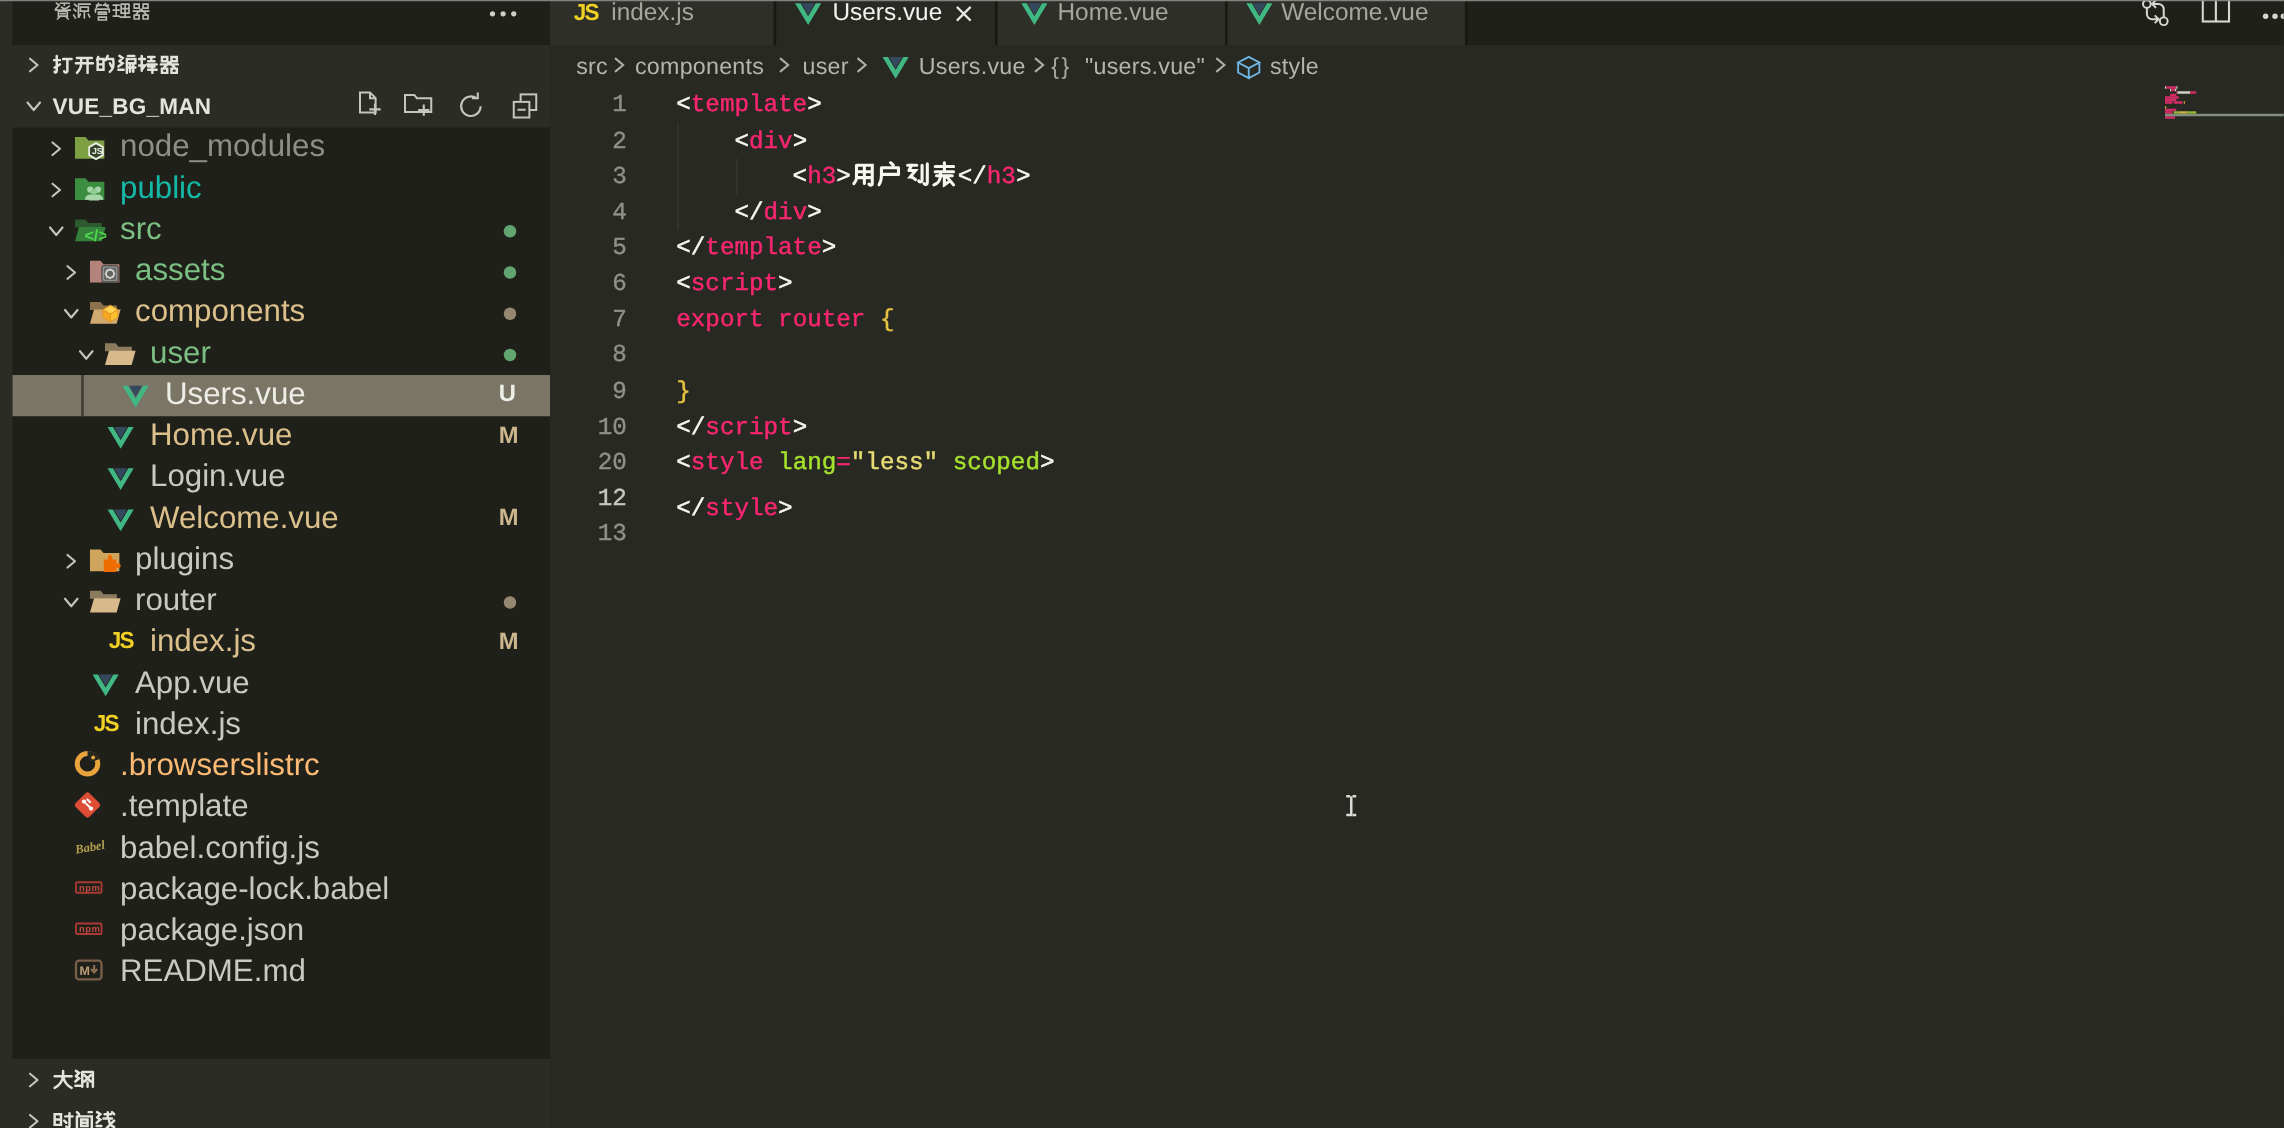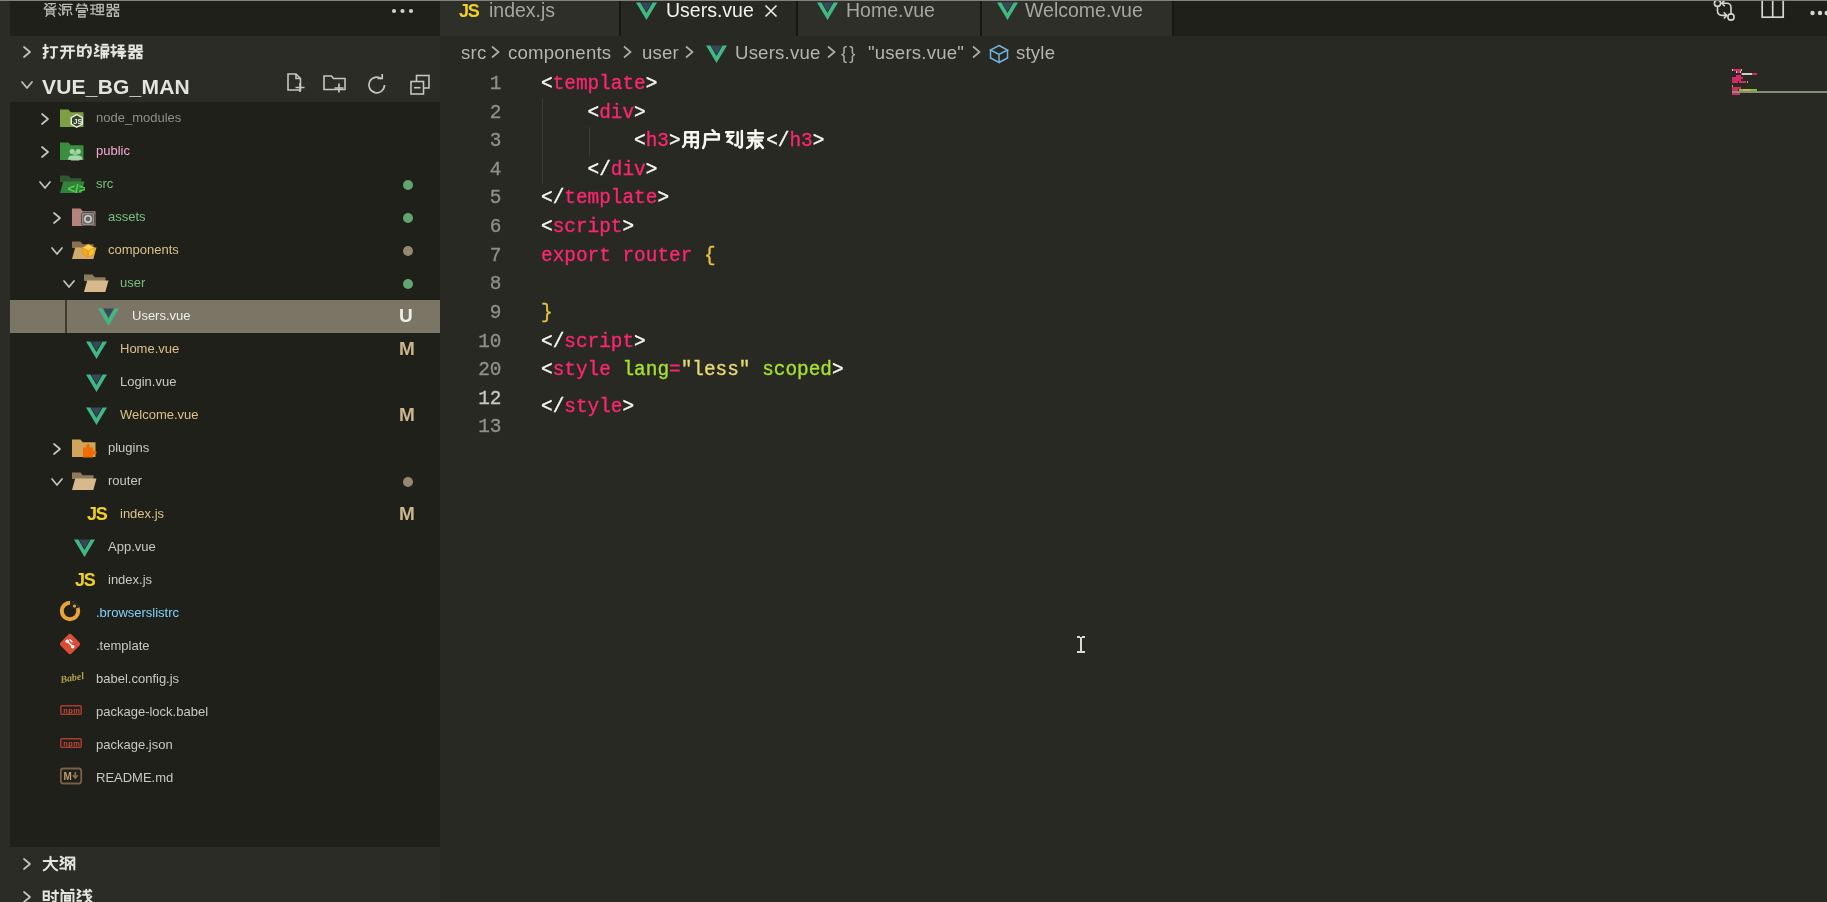--- a/index.html
+++ b/index.html
@@ -1,17 +1,17 @@
 <!DOCTYPE html>
 <html><head><meta charset="utf-8"><style>
 *{margin:0;padding:0;box-sizing:border-box}
 html,body{width:1827px;height:902px;overflow:hidden;background:#282922;font-family:"Liberation Sans",sans-serif}
 .abs{position:absolute}
 .hn{display:inline-block;vertical-align:-3px}
-.lbl{font-size:13px;line-height:33px;white-space:pre}
+.lbl{font-size:25px;line-height:33px;white-space:pre}
 .bdg{font-size:19px;line-height:33px;font-weight:bold;}
 .tbl{font-size:19.5px;top:0px;line-height:21px}
 .cr{font-size:18.6px;top:40px;line-height:26px;letter-spacing:0.2px}
 .jsic{color:#f0d024;font-weight:bold;font-size:20px;font-family:"Liberation Sans";letter-spacing:-1.5px;line-height:24px;position:absolute;transform:scale(0.9,0.93);transform-origin:left top}
 .ln{-webkit-text-stroke:0.3px;font-family:"Liberation Mono",monospace;font-size:19.4px;line-height:28.62px;width:61.5px;left:440px;text-align:right}
 .cd{-webkit-text-stroke:0.35px;font-family:"Liberation Mono",monospace;font-size:19.4px;line-height:28.62px;white-space:pre;letter-spacing:0px}
 .cjk .hn{vertical-align:-3.5px;margin:0 0.2px}
 </style></head><body>
 
 <div class="abs" style="left:0;top:0;width:440px;height:902px;background:#2b2c25"></div>
@@ -46,21 +46,21 @@
     </svg><svg class="hn" style="width:17px;height:17px;" viewBox="0 0 20 20">
       <path d="M3 2 L6 4 L3 7 M3 7 L6 9 L2 12 M2 15 H7 M11 2 H17 M10 5 H18 V9 H10 Z M10 9 V18 M13 9 V17 M16 9 V17 M10 13 H18" fill="none" stroke="#e4e4de" stroke-width="2.35" stroke-linecap="round"></path>
     </svg><svg class="hn" style="width:17px;height:17px;" viewBox="0 0 20 20">
       <path d="M4 2 V16 M1.5 5 H7 M1.5 11 H7 L4 15 M10 3 H16 M13 3 V7 M10 7 H16 M9 10 H18 M10 12 H16 M10 15 H18 M14 10 V18" fill="none" stroke="#e4e4de" stroke-width="2.35" stroke-linecap="round"></path>
     </svg><svg class="hn" style="width:17px;height:17px;" viewBox="0 0 20 20">
       <path d="M3 3 H8 V7 H3 Z M12 3 H17 V7 H12 Z M2 10 H18 M10 8 L5 13 M10 8 L15 13 M3 14 H8 V18 H3 Z M12 14 H17 V18 H12 Z" fill="none" stroke="#e4e4de" stroke-width="2.35" stroke-linecap="round"></path>
     </svg></div>
 <svg class="abs" style="left:19px;top:77px" width="16" height="16" viewBox="-8 -8 16 16">
     <path d="M-5 -3 L0 3 L5 -3" fill="none" stroke="#c5c5c0" stroke-width="1.7" stroke-linecap="round" stroke-linejoin="round"></path>
   </svg>
-<div class="abs" style="left:42px;top:75px;font-size:21px;font-weight:bold;color:#e4e4de;letter-spacing:0.2px">VUE_BG_MAN</div>
+<div class="abs" style="left:42px;top:75px;font-size:18px;font-weight:bold;color:#e4e4de;letter-spacing:0.2px">VUE_BG_MAN</div>
 <svg width="24" height="26" viewBox="0 0 24 26" style="position:absolute;left:283px;top:71px">
     <path d="M5 3 H13 L17.5 7.5 V19 H5 Z M13 3 V7.5 H17.5" fill="none" stroke="#c5c5c0" stroke-width="1.6"></path>
     <path d="M12.5 16.5 h9 M17 12 v9" stroke="#c5c5c0" stroke-width="1.7"></path>
   </svg>
 <svg width="26" height="26" viewBox="0 0 26 26" style="position:absolute;left:322px;top:71px">
     <path d="M2 5 h7.5 l2 2.5 H23 V18.5 H2 Z" fill="none" stroke="#c5c5c0" stroke-width="1.6"></path>
     <path d="M12.5 17 h9 M17 12.5 v9" stroke="#c5c5c0" stroke-width="1.7"></path>
   </svg>
 <svg width="24" height="24" viewBox="0 0 24 24" style="position:absolute;left:365px;top:73px">
     <path d="M19.5 12 a7.8 7.8 0 1 1 -3 -6.2" fill="none" stroke="#c5c5c0" stroke-width="1.7"></path>
@@ -85,21 +85,21 @@
 <svg class="abs" style="left:37px;top:143.5px" width="16" height="16" viewBox="-8 -8 16 16">
     <path d="M-3 -5 L3 0 L-3 5" fill="none" stroke="#c5c5c0" stroke-width="1.7" stroke-linecap="round" stroke-linejoin="round"></path>
   </svg>
 <div class="abs" style="left:59px;top:138.0px"><svg width="26" height="26" viewBox="0 0 26 26" style="">
       <path d="M1 4.5 h8.4 l2.4 2.8 H24.5 V22 H1 Z" fill="#3b8e40"></path>
       <circle cx="13.2" cy="13.6" r="2.5" fill="#a8d5aa"></circle>
       <circle cx="19.3" cy="13.6" r="2.5" fill="#a8d5aa"></circle>
       <circle cx="16.2" cy="15.4" r="2.5" fill="#8fcc92"></circle>
       <path d="M9 21.8 c0-3 2.4-4.2 4.2-4.2 s4.2 1.2 4.2 4.2 Z M15.1 21.8 c0-3 2.4-4.2 4.2-4.2 s4.2 1.2 4.2 4.2 Z M12 22.4 c0-3.2 2.5-4.5 4.2-4.5 s4.2 1.3 4.2 4.5 Z" fill="#a8d5aa"></path>
     </svg></div>
-<div class="abs lbl" style="left:96px;top:133.5px;color:#f9a8d4">public</div>
+<div class="abs lbl" style="left:96px;top:133.5px;color:#14b8a6">public</div>
 <svg class="abs" style="left:37px;top:176.5px" width="16" height="16" viewBox="-8 -8 16 16">
     <path d="M-5 -3 L0 3 L5 -3" fill="none" stroke="#c5c5c0" stroke-width="1.7" stroke-linecap="round" stroke-linejoin="round"></path>
   </svg>
 <div class="abs" style="left:59px;top:171.0px"><svg width="26" height="26" viewBox="0 0 26 26" style="">
       <path d="M1 4.5 h8.4 l2.4 2.8 H22.5 V11 H1 Z" fill="#35803b" opacity="0.6"></path>
       <path d="M1 22 L4.2 10.5 H25.5 L22.3 22 Z" fill="#35803b"></path>
       <text x="8.5" y="22" font-size="13" font-weight="bold" fill="#4fd84f" font-family="Liberation Sans">&lt;/&gt;</text>
     </svg></div>
 <div class="abs lbl" style="left:96px;top:166.5px;color:#7bbf83">src</div>
 <div class="abs" style="left:403px;top:179.5px;width:10px;height:10px;border-radius:50%;background:#63a571"></div>
@@ -187,21 +187,21 @@
     </svg></div>
 <div class="abs lbl" style="left:108px;top:529.5px;color:#c9c9c0">App.vue</div>
 <div class="abs jsic" style="left:75px;top:568.0px">JS</div>
 <div class="abs lbl" style="left:108px;top:562.5px;color:#c9c9c0">index.js</div>
 <div class="abs" style="left:59px;top:600.0px"><svg width="22" height="22" viewBox="0 0 22 22" style="">
       <circle cx="11" cy="11" r="8.2" fill="none" stroke="#e8a33d" stroke-width="4"></circle>
       <path d="M11 3 A8 8 0 0 1 18.5 8" stroke="#272822" stroke-width="4.5" fill="none"></path>
       <circle cx="14.5" cy="6.5" r="2.6" fill="#272822"></circle>
       <circle cx="15.5" cy="6" r="1.6" fill="#e8a33d"></circle>
     </svg></div>
-<div class="abs lbl" style="left:96px;top:595.5px;color:#7dd3fc">.browserslistrc</div>
+<div class="abs lbl" style="left:96px;top:595.5px;color:#fdba74">.browserslistrc</div>
 <div class="abs" style="left:59px;top:633.0px"><svg width="22" height="22" viewBox="0 0 22 22" style="">
       <rect x="3.2" y="3.2" width="15.6" height="15.6" rx="2.5" fill="#dd4c35" transform="rotate(45 11 11)"></rect>
       <circle cx="8.2" cy="8.2" r="1.7" fill="#fff"></circle>
       <circle cx="13.8" cy="13.8" r="1.7" fill="#fff"></circle>
       <path d="M9.3 9.3 L13 13" stroke="#fff" stroke-width="1.5"></path>
       <path d="M10.5 6.2 L13.5 9.2" stroke="#fff" stroke-width="1.5"></path>
     </svg></div>
 <div class="abs lbl" style="left:96px;top:628.5px;color:#c9c9c0">.template</div>
 <div class="abs" style="left:59px;top:666.0px"><svg width="26" height="22" viewBox="0 0 26 22" style="">
       <text x="1" y="15" font-size="10" font-style="italic" font-weight="bold" fill="#b3a04b" font-family="Liberation Serif" transform="rotate(-10 13 11)">Babel</text>

